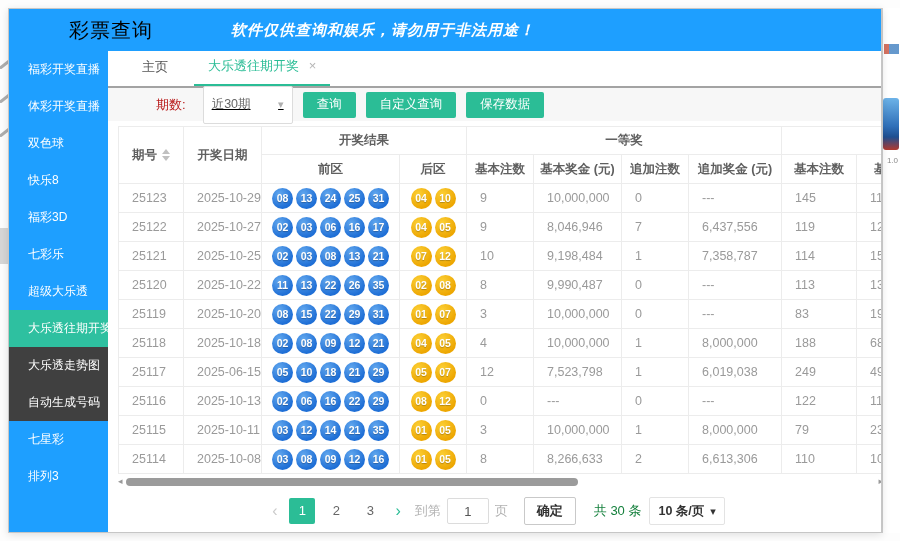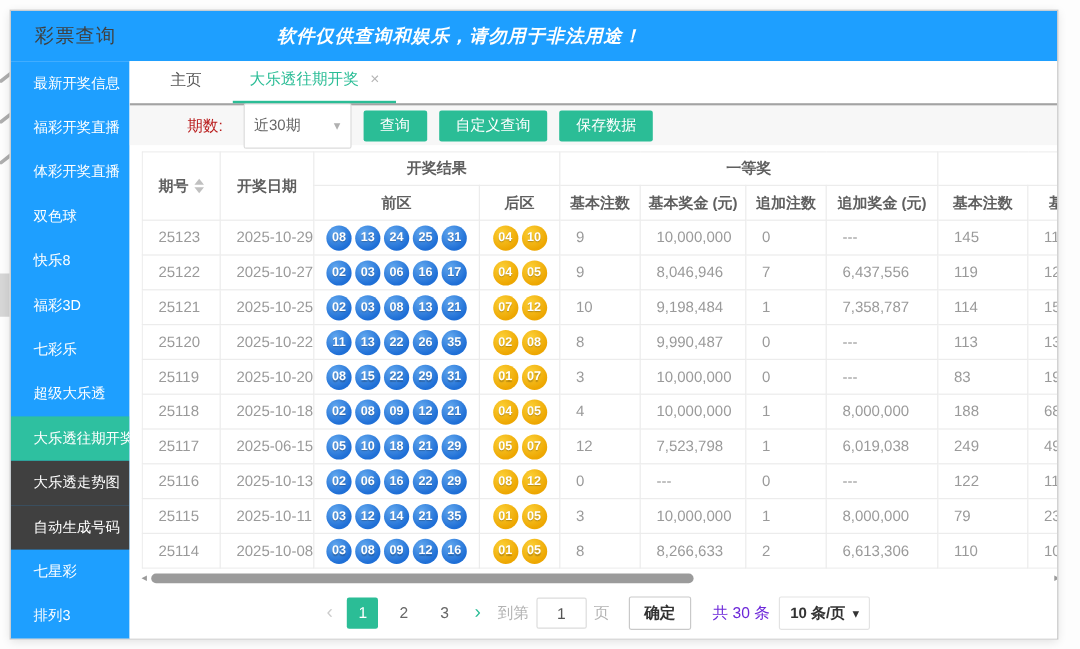--- a/index.html
+++ b/index.html
@@ -14,21 +14,21 @@
   .sliver-text-top { position:absolute; right:1px; top:36px; width:15px; height:10px; background:linear-gradient(90deg,#c94f3a 30%,#3f7fc0 30%); opacity:.8; }
   .sliver-logo { position:absolute; right:1px; top:90px; width:16px; height:52px; border-radius:3px;
     background:linear-gradient(180deg,#6db3e8 0%,#2f6fb8 55%,#1f4f90 75%,#b23a2e 100%); }
   .sliver-ver { position:absolute; right:2px; top:148px; font-size:8px; color:#8a8a8a; }
 
   
   .window { position:absolute; left:8px; top:8px; width:874px; height:525px; background:#fff;
     border:1px solid #c6c6c6; box-shadow:0 2px 8px rgba(0,0,0,.12); overflow:hidden; }
 
   .titlebar { height:42px; background:#1E9FFF; display:flex; align-items:center; position:relative; }
-  .app-title { color:#404040; font-size:16px; padding-left:20px; letter-spacing:1px; }
+  .app-title { color:#000000; font-size:20px; padding-left:60px; letter-spacing:1px; }
   .notice { position:absolute; left:222px; color:#fff; font-size:15px; font-weight:bold; font-style:italic; letter-spacing:1px; }
 
   .body-row { display:flex; height:483px; }
 
   
   .sidebar { width:99px; background:#1E9FFF; flex:none; display:flex; flex-direction:column; overflow:hidden; }
   .side-item { height:37px; line-height:37px; padding-left:19px; color:#fff; font-size:12px; cursor:pointer; white-space:nowrap; }
   .side-item.sub { background:#404040; }
   .side-item.active { background:#2EC0A0; }
 
@@ -36,21 +36,21 @@
   .main { flex:1; background:#fff; position:relative; overflow:hidden; }
 
   .tabbar { height:37px; display:flex; align-items:flex-end; border-bottom:2px solid #a3a3a3; background:#fff; }
   .tab { font-size:13px; color:#555; padding:0 14px 10px 14px; margin-left:20px; cursor:pointer; position:relative; }
   .tab.active { color:#2BBD96; margin-left:12px; border-bottom:2px solid #2BBD96; padding-bottom:9px; }
   .tab-close { color:#b5b5b5; font-size:13px; margin-left:6px; cursor:pointer; }
 
   .querybar { height:33px; background:#f7f7f7; display:flex; align-items:center; }
   .query-label { font-size:13px; color:#b91c1c; margin-left:48px; }
   .select-box { width:90px; height:38px; background:#fff; border:1px solid #dcdcdc; border-radius:2px;
-    margin-left:17px; display:flex; align-items:center; justify-content:space-between; padding:0 8px; cursor:pointer; }
+    margin-left:17px; display:flex; align-items:center; justify-content:space-between; padding:0 8px; cursor:pointer;text-decoration:underline; }
   .select-box .sel-val { font-size:12.5px; color:#666; }
   .caret { color:#b0b0b0; font-size:11px; }
   .btn { height:26px; background:#2BBD96; color:#fff; font-size:12.5px; border:none; border-radius:2px;
     padding:0 14px; margin-left:10px; cursor:pointer; }
 
   
   .table-wrap { margin:5px 0 0 10px; width:765px; overflow:hidden; }
   table { border-collapse:collapse; table-layout:fixed; width:798px; }
   th,td { border:1px solid #ececec; font-weight:normal; overflow:hidden; white-space:nowrap; }
   thead th { font-size:12.5px; color:#5f5f5f; font-weight:bold; background:#fff; text-align:center; }
@@ -77,44 +77,48 @@
   
   .pagination { margin-top:10px; display:flex; align-items:center; justify-content:center; font-size:13px; color:#666; }
   .pg-prev { color:#ccc; font-size:16px; padding:0 8px; cursor:pointer; }
   .pg-next { color:#2BBD96; font-size:16px; padding:0 8px; cursor:pointer; }
   .page-num { min-width:26px; height:26px; line-height:26px; text-align:center; margin:0 4px; border-radius:2px; cursor:pointer; color:#666; }
   .page-num.active { background:#2BBD96; color:#fff; }
   .goto-label, .page-suffix { color:#b3b3b3; margin:0 6px; }
   .goto-input { width:42px; height:26px; border:1px solid #dcdcdc; border-radius:2px; text-align:center; font-size:13px; color:#555; }
   .confirm-btn { height:28px; padding:0 12px; margin:0 10px; background:#fff; border:1px solid #c9c9c9; border-radius:2px;
     font-size:13px; font-weight:bold; color:#333; cursor:pointer; }
-  .total-label { color:#6d28d9; margin:0 8px; }
+  .total-label { color:#15803d; margin:0 8px; }
   .perpage { display:flex; align-items:center; border:1px solid #e3e3e3; border-radius:2px; background:#fff;
     height:28px; padding:0 8px; cursor:pointer; color:#333; font-weight:bold; font-size:12.5px; }
   .perpage .caret { margin-left:6px; color:#333; }
 </style>
 </head>
 <body>
 
 <div class="desktop">
   <div class="pin" style="top:62px"></div>
   <div class="pin" style="top:96px"></div>
   <div class="pin" style="top:130px"></div>
   <div class="notch"></div>
 
+  <div class="side-sliver">
+    <div class="sliver-text-top"></div>
+    <div class="sliver-logo"></div>
+    <div class="sliver-ver">1.0</div>
+  </div>
 
   <div class="window">
     <div class="titlebar">
       <span class="app-title">彩票查询</span>
       <span class="notice">软件仅供查询和娱乐，请勿用于非法用途！</span>
     </div>
 
     <div class="body-row">
       <div class="sidebar">
-          <div class="side-item"><span>最新开奖信息</span></div>
           <div class="side-item"><span>福彩开奖直播</span></div>
           <div class="side-item"><span>体彩开奖直播</span></div>
           <div class="side-item"><span>双色球</span></div>
           <div class="side-item"><span>快乐8</span></div>
           <div class="side-item"><span>福彩3D</span></div>
           <div class="side-item"><span>七彩乐</span></div>
           <div class="side-item"><span>超级大乐透</span></div>
           <div class="side-item sub active"><span>大乐透往期开奖</span></div>
           <div class="side-item sub"><span>大乐透走势图</span></div>
           <div class="side-item sub"><span>自动生成号码</span></div>

